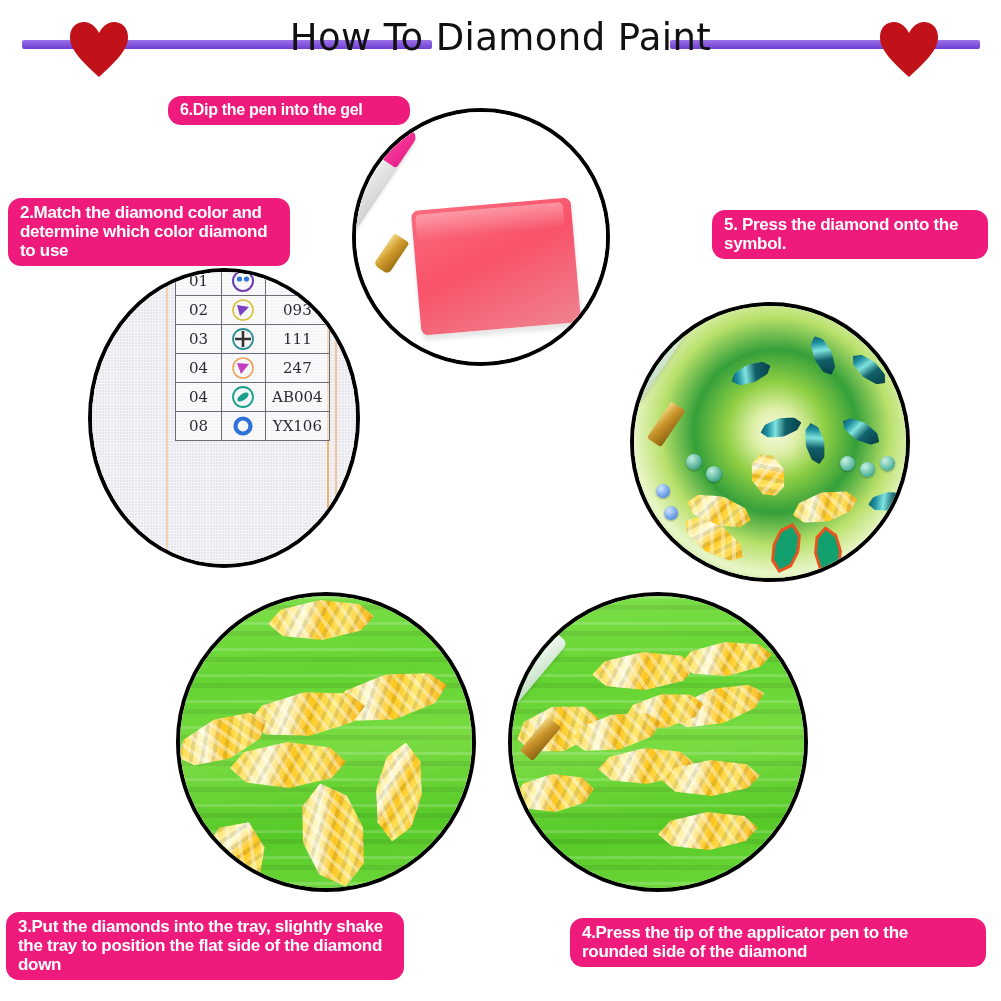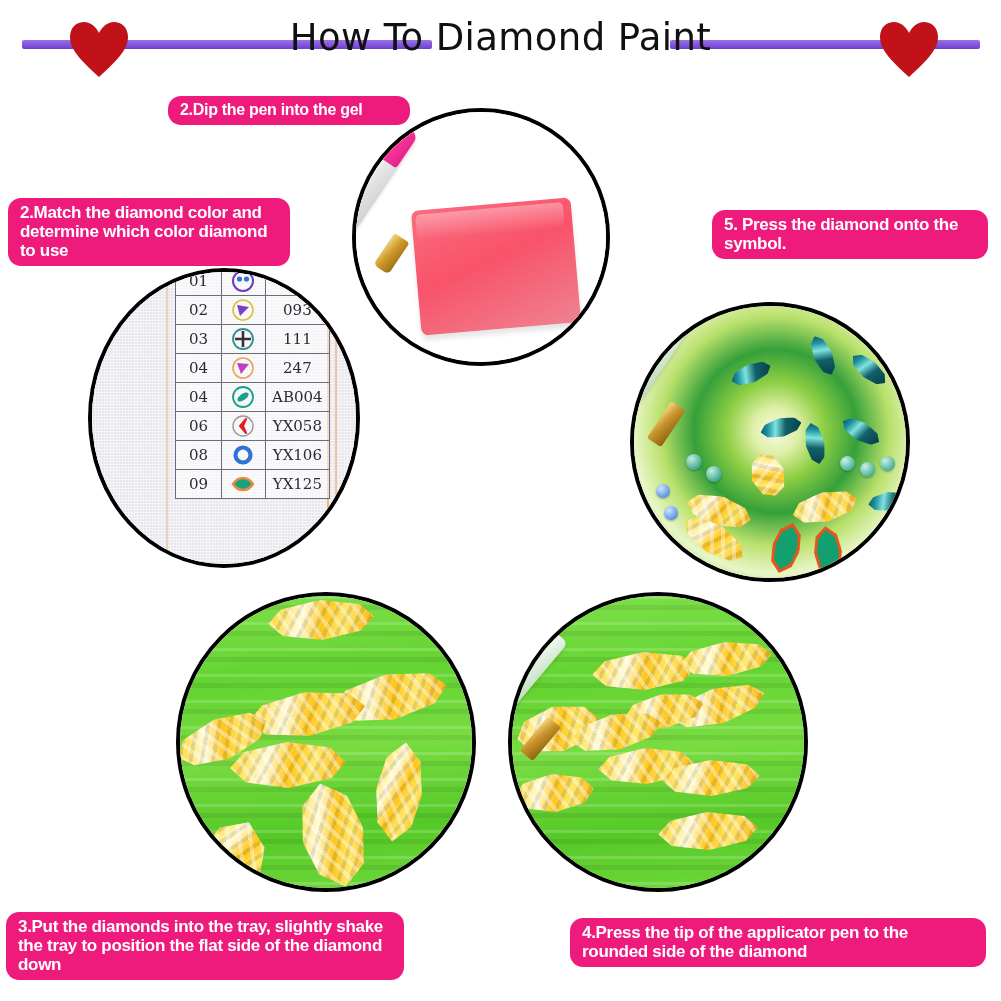--- a/index.html
+++ b/index.html
@@ -128,21 +128,21 @@
   </div>
   <div class="heart" id="heart-right">
     <svg width="62" height="58" viewBox="0 0 62 58">
         <path d="M31 57 C10 38 2 28 2 17 C2 7 9 2 16 2 C23 2 28 7 31 13 C34 7 39 2 46 2 C53 2 60 7 60 17 C60 28 52 38 31 57 Z" fill="#c1121a"></path>
       </svg>
   </div>
 
   <div id="page-title">How To Diamond Paint</div>
 </div>
 
-<div class="step-label" id="label-1">2.Dip the pen into the gel</div>
+<div class="step-label" id="label-1">6.Dip the pen into the gel</div>
 <div class="step-label" id="label-2">2.Match the diamond color and determine which color diamond to use</div>
 <div class="step-label" id="label-5">5.  Press the diamond onto the symbol.</div>
 <div class="step-label" id="label-3">3.Put the diamonds into the tray, slightly shake the tray to position the flat side of the diamond down</div>
 <div class="step-label" id="label-4">4.Press the tip of the applicator pen to the rounded side of the diamond</div>
 
 <div class="circle" id="circle-pen">
   <div class="inner" id="pen-scene">
     <div class="gelpad"></div>
     <div class="pen-body" id="pen1"></div>
     <div class="pen-cap" id="pen1-cap"></div>
@@ -204,46 +204,27 @@
           <td class="c-no">04</td>
           <td class="c-sym">
             <svg class="sym" width="24" height="24" viewBox="0 0 24 24">
                 <circle cx="12" cy="12" r="10" fill="none" stroke="#17a08c" stroke-width="1.8"></circle>
                 <ellipse cx="12" cy="12" rx="6.5" ry="3.2" transform="rotate(-35 12 12)" fill="#17a08c"></ellipse>
               </svg>
           </td>
           <td class="c-code">AB004</td>
         </tr>
         <tr>
-          <td class="c-no">06</td>
-          <td class="c-sym">
-            <svg class="sym" width="24" height="24" viewBox="0 0 24 24">
-                <circle cx="12" cy="12" r="10" fill="none" stroke="#999" stroke-width="1.4"></circle>
-                <path d="M15 5 L9 12 L15 19 L12 12 Z" fill="#e02020" stroke="#e02020" stroke-width="2" stroke-linejoin="round"></path>
-              </svg>
-          </td>
-          <td class="c-code">YX058</td>
-        </tr>
-        <tr>
           <td class="c-no">08</td>
           <td class="c-sym">
             <svg class="sym" width="24" height="24" viewBox="0 0 24 24">
                 <circle cx="12" cy="12" r="7.5" fill="none" stroke="#2f72d8" stroke-width="4.2"></circle>
               </svg>
           </td>
           <td class="c-code">YX106</td>
-        </tr>
-        <tr>
-          <td class="c-no">09</td>
-          <td class="c-sym">
-            <svg class="sym" width="24" height="24" viewBox="0 0 24 24">
-                <path d="M2 12 C7 4 17 4 22 12 C17 20 7 20 2 12 Z" fill="#14a57a" stroke="#ef8a46" stroke-width="2.4"></path>
-              </svg>
-          </td>
-          <td class="c-code">YX125</td>
         </tr>
       </tbody>
     </table>
   </div>
 </div>
 
 <div class="circle" id="circle-press">
   <div class="inner" id="press-scene">
 
     <div class="marq marq-dark" style="left:96px;top:58px;transform:rotate(-22deg);"></div>

